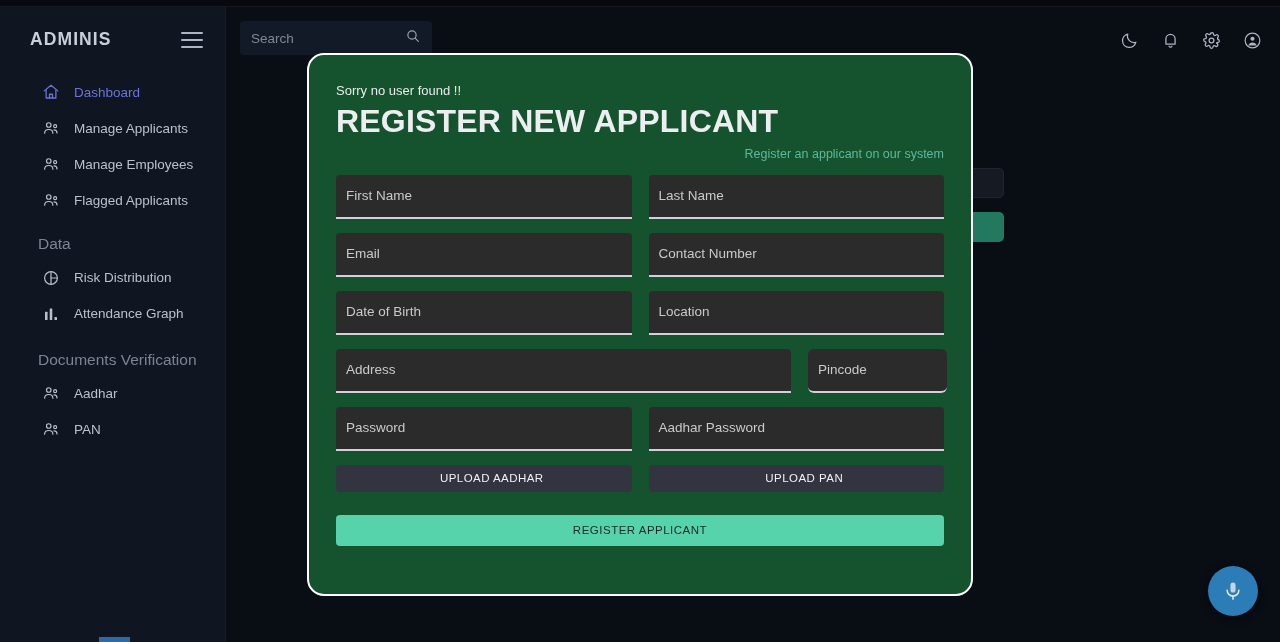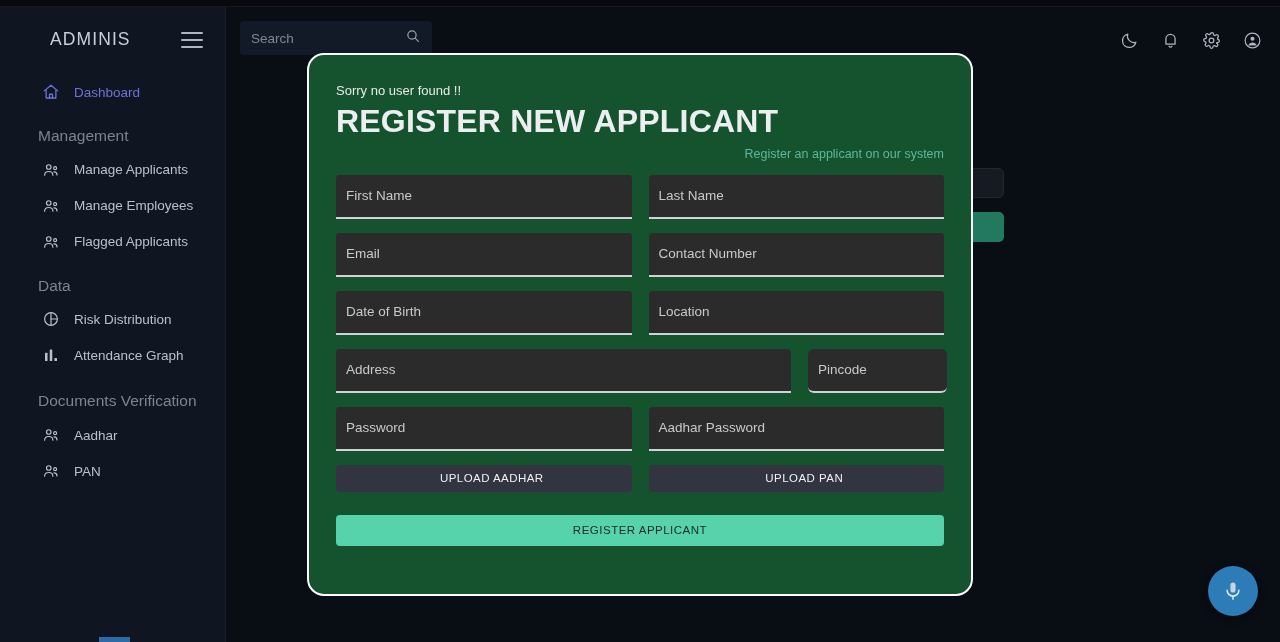--- a/index.html
+++ b/index.html
@@ -43,22 +43,21 @@
   .brand-row {
     display: flex;
     align-items: center;
     justify-content: space-between;
     padding: 22px 22px 0 30px;
   }
   .brand-title {
     color: #c9cfda;
     font-size: 17.5px;
     letter-spacing: 1.1px;
-    font-weight: 400;
-    margin-left: 20px;
+    font-weight: 700;
   }
   .hamburger {
     width: 22px; height: 16px;
     display: flex; flex-direction: column;
     justify-content: space-between;
     cursor: pointer;
   }
   .hamburger span {
     display: block;
     height: 2px;
@@ -285,21 +284,20 @@
         <span class="ic">
           <svg viewBox="0 0 24 24" fill="none" stroke="#6c73d6" stroke-width="1.7" stroke-linecap="round" stroke-linejoin="round">
             <path d="M3 10.5 12 3l9 7.5"></path>
               <path d="M5.5 9.6V20h13V9.6"></path>
               <path d="M10 20v-5h4v5"></path>
           </svg>
         </span>
         <span>Dashboard</span>
       </div>
 
-      <div class="nav-section">Management</div>
 
       <div class="nav-item">
         <span class="ic">
           <svg viewBox="0 0 24 24" fill="none" stroke="#b9c0cc" stroke-width="1.6" stroke-linecap="round" stroke-linejoin="round">
             <circle cx="9" cy="8" r="3"></circle>
               <path d="M3.5 19c0-3 2.5-5 5.5-5s5.5 2 5.5 5"></path>
             <circle cx="17.5" cy="9.5" r="2"></circle>
               <path d="M16 14.5c2.2 0 4 1.6 4 4"></path>
           </svg>
         </span>

